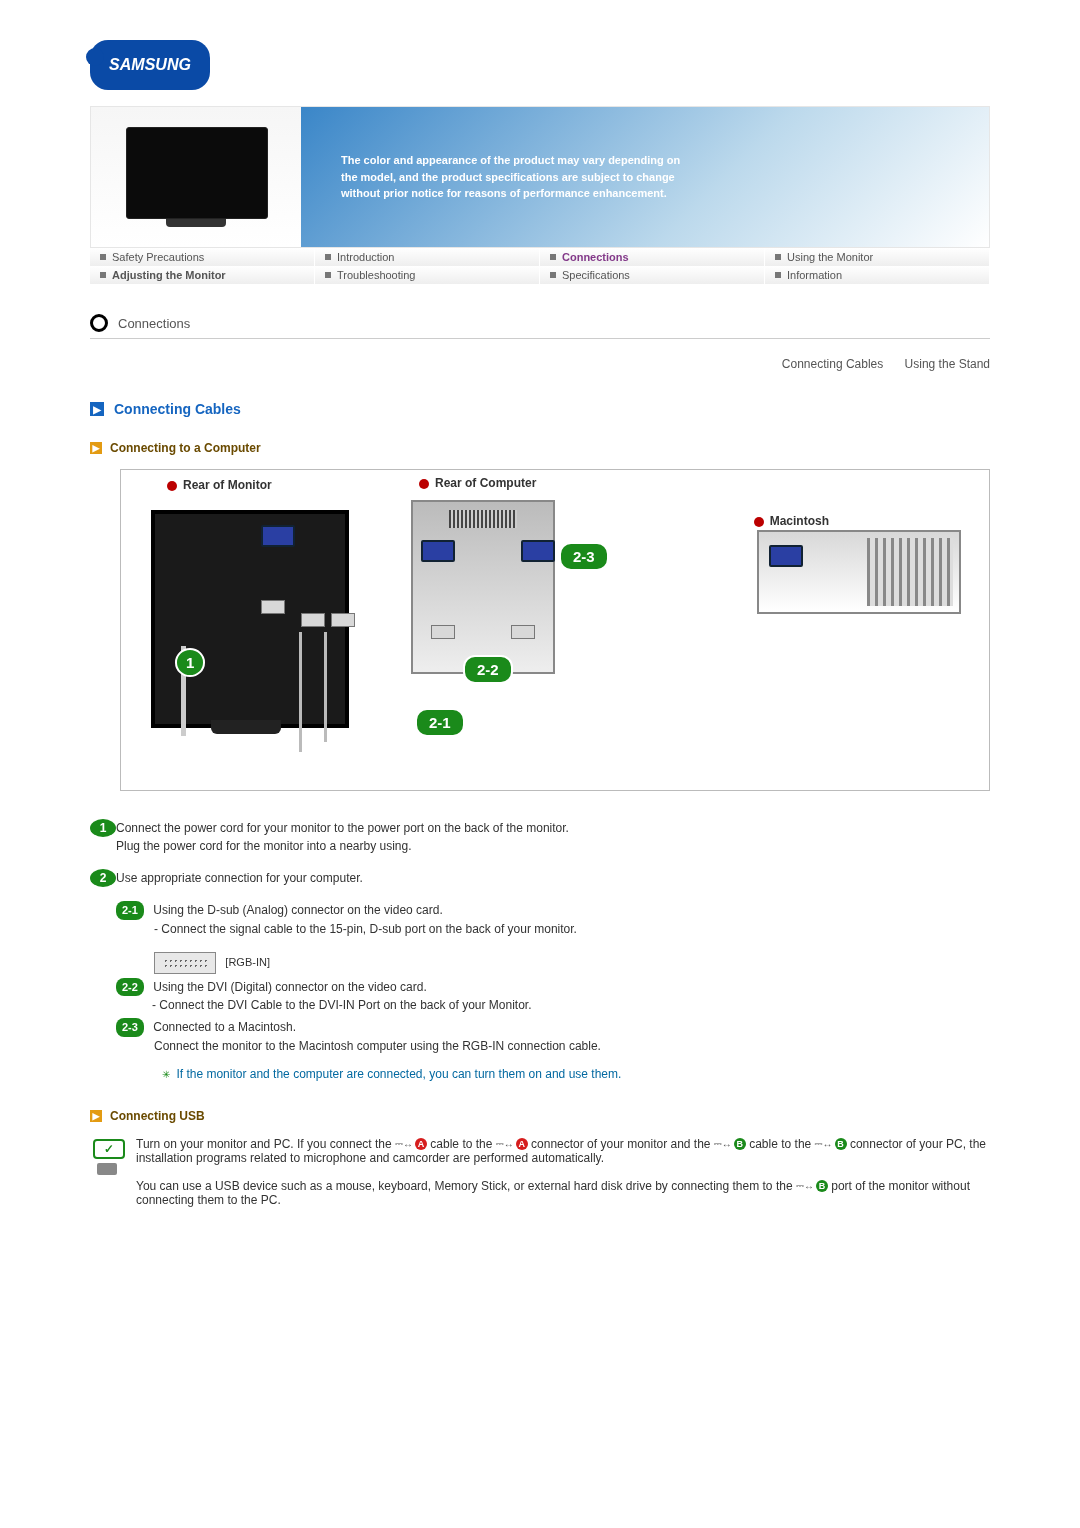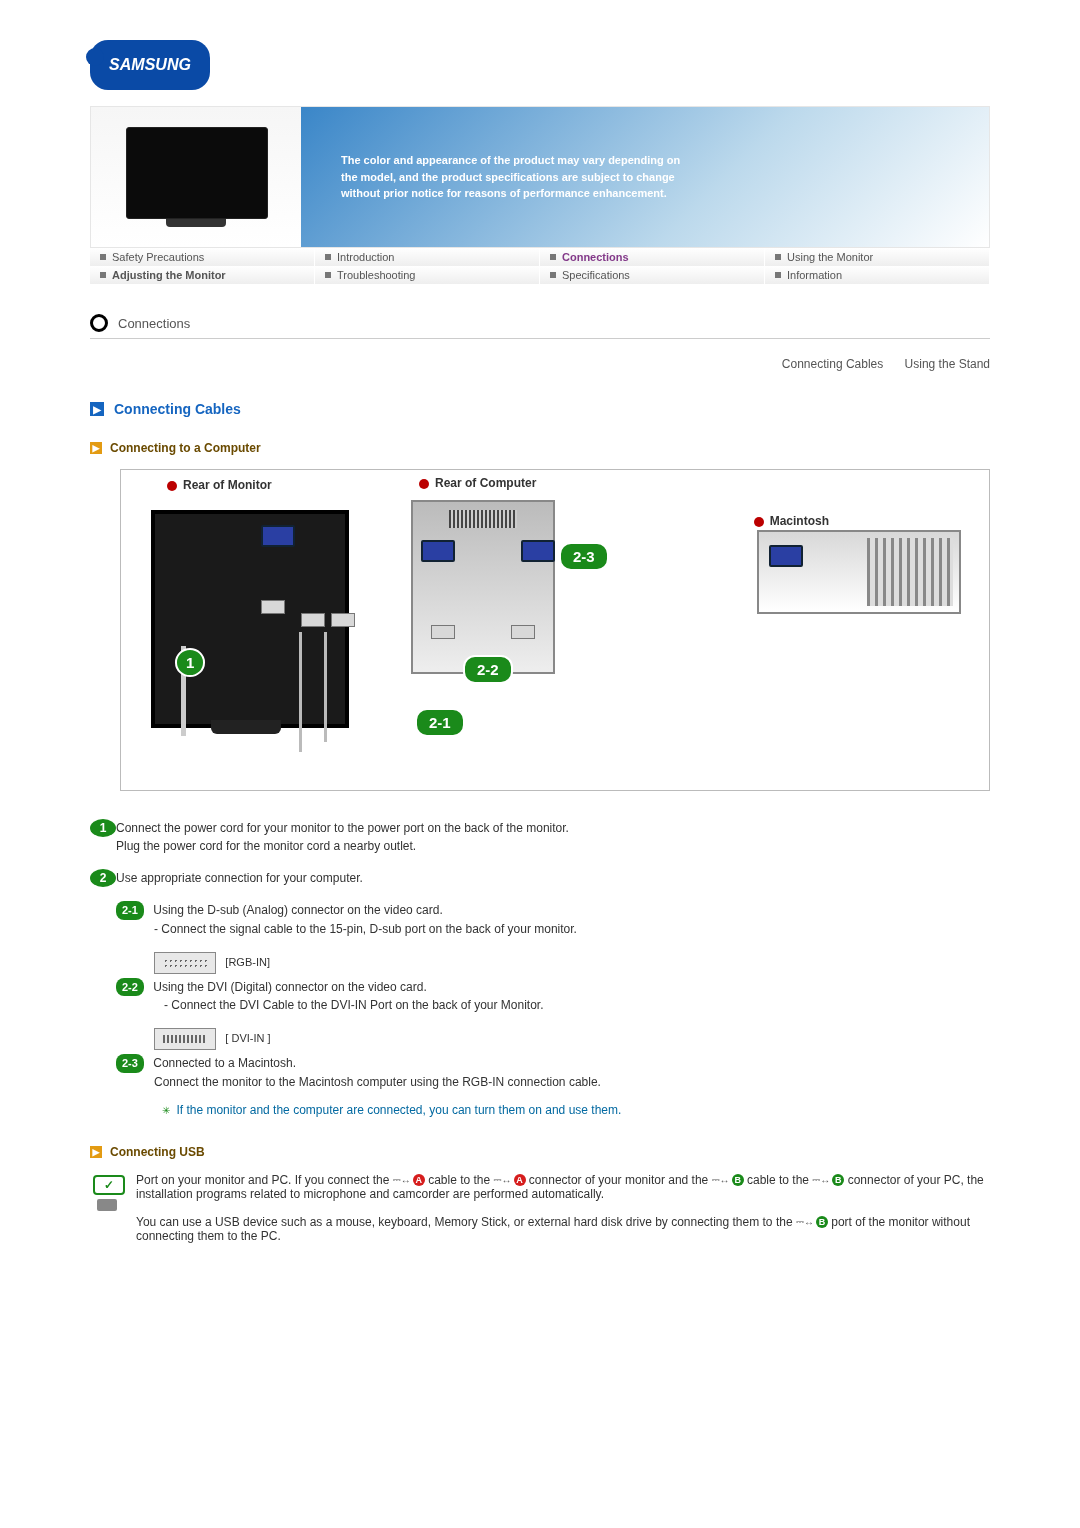--- a/index.html
+++ b/index.html
@@ -172,21 +172,21 @@
         <div class="callout c21">2-1</div>
         <div class="callout c22">2-2</div>
         <div class="callout c23">2-3</div>
       </div>
 
       <div class="content">
         <div class="row">
           <div class="num circle n1">1</div>
           <div class="row-body">
             <span>Connect the power cord for your monitor to the power port on the back of the monitor.</span><br>
-            <span>Plug the power cord for the monitor cord a nearby outlet.</span>
+            <span>Plug the power cord for the monitor into a nearby using.</span>
           </div>
         </div>
 
         <div class="row">
           <div class="num circle n2">2</div>
           <div class="row-body">Use appropriate connection for your computer.</div>
         </div>
 
         <div class="sub">
           <span class="pill">2-1</span>
@@ -194,25 +194,21 @@
           <span style="margin-left:38px">- Connect the signal cable to the 15-pin, D-sub port on the back of your monitor.</span>
           <div style="margin:14px 0 4px 38px">
             <span class="port-img dotted"></span>
             <span class="port-label">[RGB-IN]</span>
           </div>
         </div>
 
         <div class="sub">
           <span class="pill">2-2</span>
           <span>Using the DVI (Digital) connector on the video card.</span><br>
-          <span style="margin-left:48px">- Connect the DVI Cable to the DVI-IN Port on the back of your Monitor.</span>
-          <div style="margin:14px 0 4px 38px">
-            <span class="port-img slots"></span>
-            <span class="port-label">[ DVI-IN ]</span>
-          </div>
+          <span style="margin-left:36px">- Connect the DVI Cable to the DVI-IN Port on the back of your Monitor.</span>
         </div>
 
         <div class="sub">
           <span class="pill">2-3</span>
           <span>Connected to a Macintosh.</span><br>
           <span style="margin-left:38px">Connect the monitor to the Macintosh computer using the RGB-IN connection cable.</span>
         </div>
 
         <div class="note">If the monitor and the computer are connected, you can turn them on and use them.</div>
       </div>
@@ -221,21 +217,21 @@
         <span class="sq">▶</span>
         <span>Connecting USB</span>
       </div>
 
       <div class="row" style="margin-left:0">
         <div class="usb-icon">
           <div class="top"></div>
             <div class="bot"></div>
         </div>
         <div class="row-body">
-          <span>Port on your monitor and PC. If you connect the </span>
+          <span>Turn on your monitor and PC. If you connect the </span>
           <span class="inline-usb"><span class="glyph">⎓↔</span><span class="badge ba">A</span></span>
           <span> cable to the </span>
           <span class="inline-usb"><span class="glyph">⎓↔</span><span class="badge ba">A</span></span>
           <span> connector of your monitor and the </span>
           <span class="inline-usb"><span class="glyph">⎓↔</span><span class="badge bb">B</span></span>
           <span> cable to the </span>
           <span class="inline-usb"><span class="glyph">⎓↔</span><span class="badge bb">B</span></span>
           <span> connector of your PC, the installation programs related to microphone and camcorder are performed automatically.</span>
           <br><br>
           <span>

